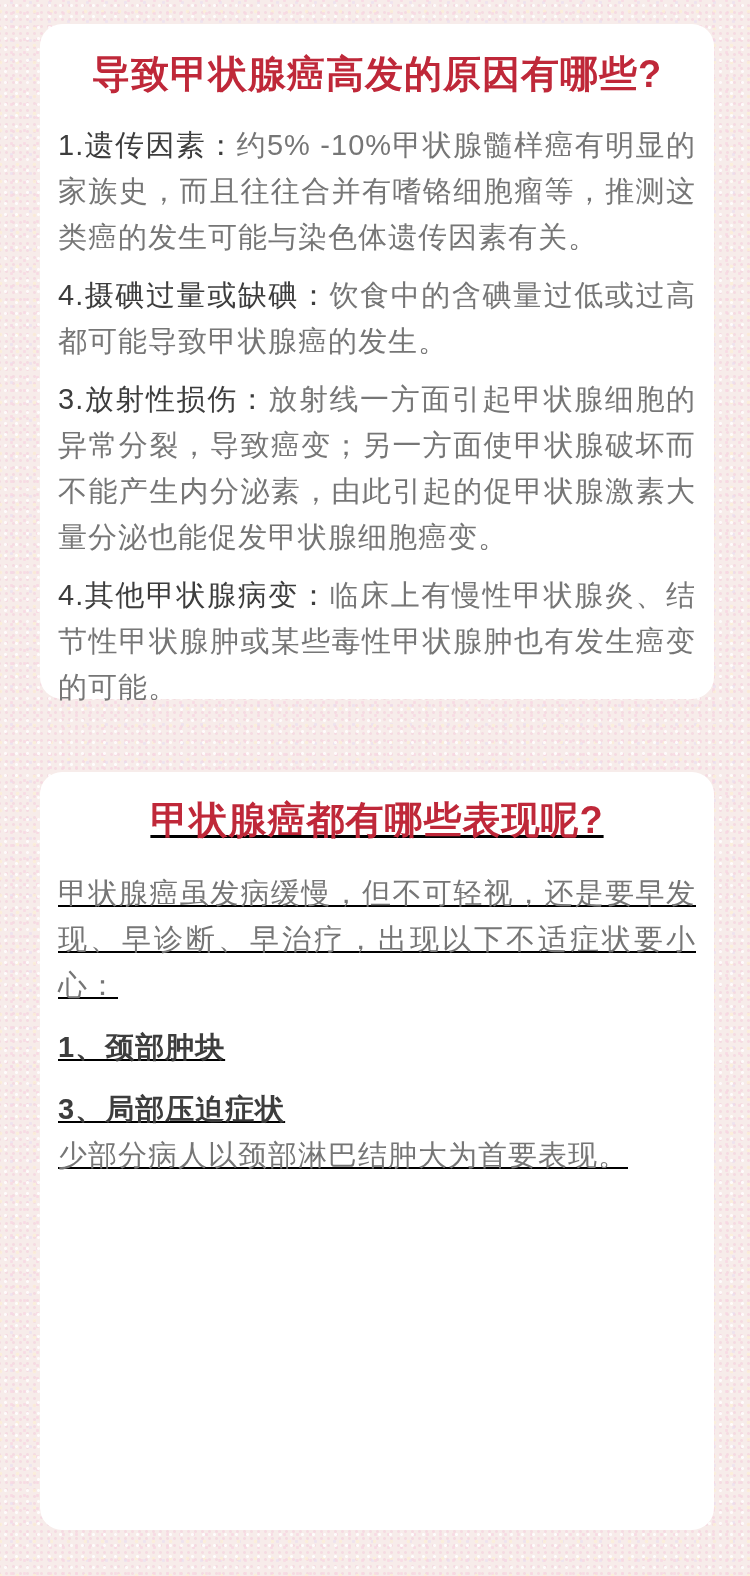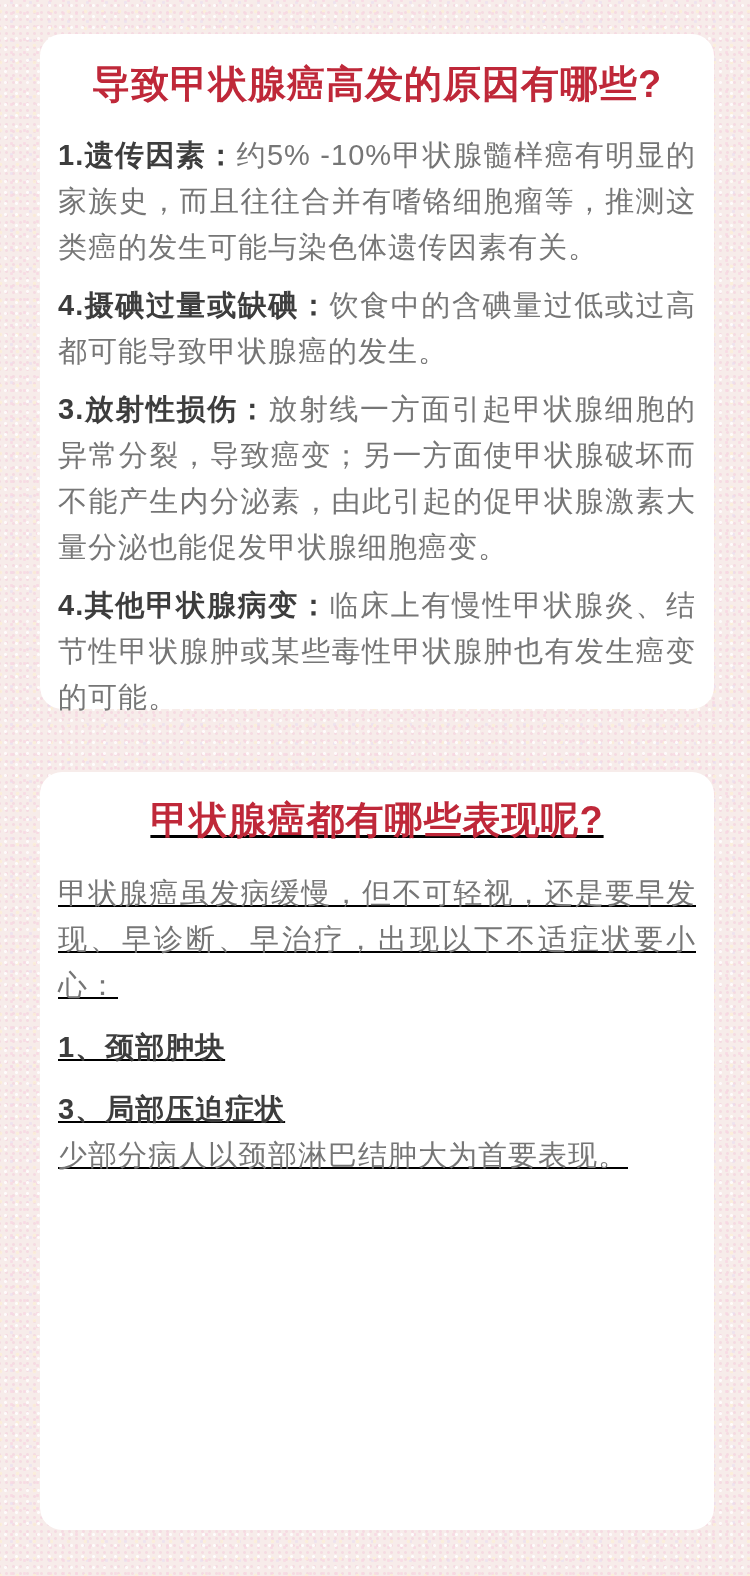--- a/index.html
+++ b/index.html
@@ -27,21 +27,21 @@
 
   .card {
     position: absolute;
     left: 40px;
     width: 674px;
     background: #ffffff;
     border-radius: 22px;
     padding: 28px 18px;
   }
 
-  .card--causes   { top: 34px;  height: 675px; }
+  .card--causes   { top: 24px;  height: 675px; }
   .card--symptoms { top: 772px; height: 758px; padding-top: 26px; text-decoration: underline; }
 
   .card-title {
     font-size: 38px;
     line-height: 44px;
     font-weight: 800;
     letter-spacing: 1px;
     text-align: center;
     color: #bf2839;
     margin: 0 0 26px;
@@ -52,21 +52,21 @@
     font-size: 29px;
     line-height: 46px;
     letter-spacing: 1px;
     color: #767676;
     text-align: justify;
     margin: 0 0 12px;
   }
   .card--symptoms .para { margin: 0; }
 
   .para-lead {
-    font-weight: 700;
+    font-weight: 400;
     color: #3d3d3d;
   }
 
   .subhead {
     font-size: 29px;
     line-height: 46px;
     letter-spacing: 1px;
     font-weight: 600;
     color: #3d3d3d;
     margin: 16px 0 0;

